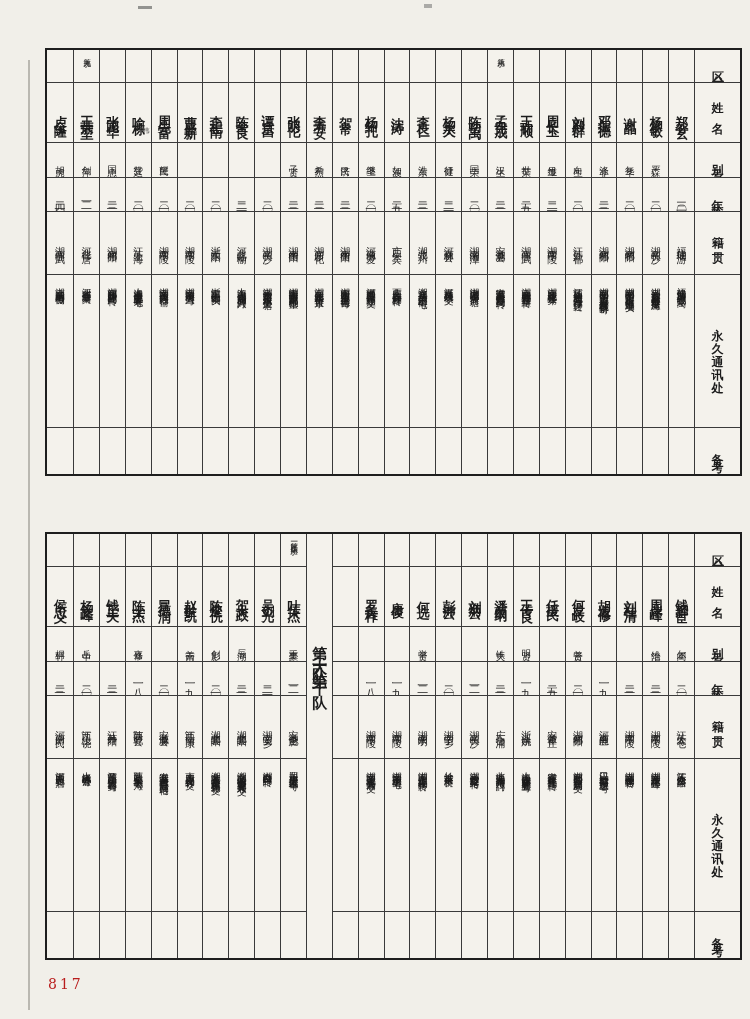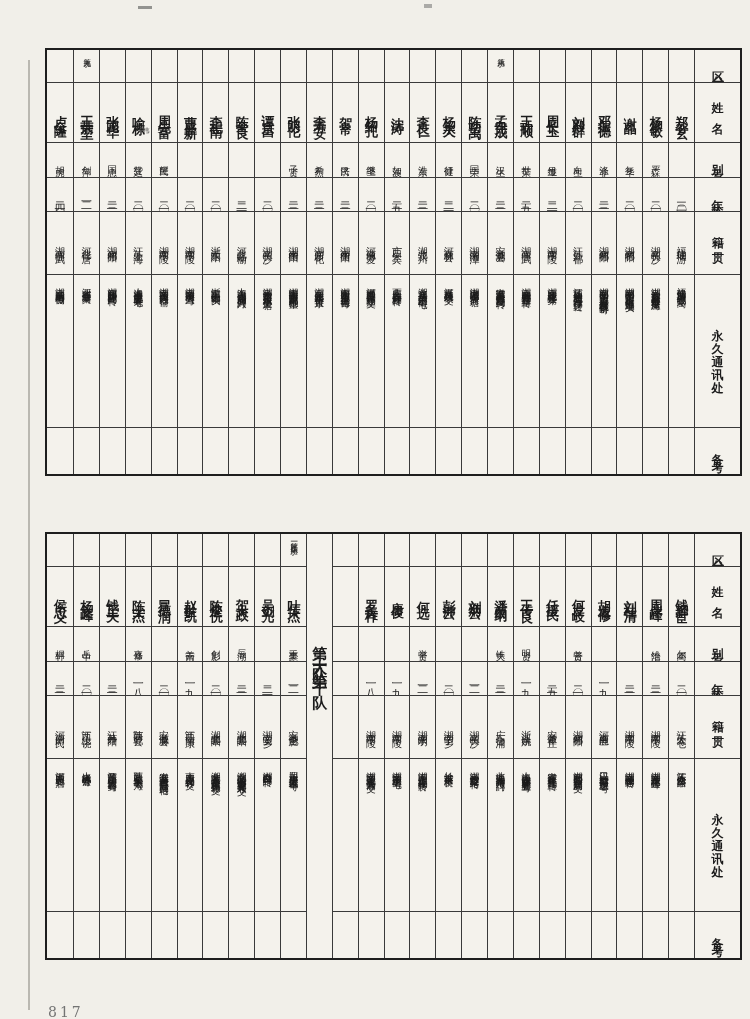--- a/index.html
+++ b/index.html
@@ -66,23 +66,23 @@
   .header-col .r-addr  .vtxt{letter-spacing:13px;max-height:none;}
   .header-col .r-bk    .vtxt{letter-spacing:8px;}
 
   .sep-text{
     writing-mode:vertical-rl;text-orientation:upright;
     font-size:15px;font-weight:700;letter-spacing:7px;
     margin-top:100px;
   }
 
   .page-number{
-    position:absolute;left:48px;top:1004px;
+    position:absolute;left:48px;top:976px;
     font-family:"DejaVu Serif",serif;
-    font-size:14px;letter-spacing:3px;color:#737373;
+    font-size:14px;letter-spacing:3px;color:#b91c1c;
   }
 </style>
 </head>
 <body>
 
 <div class="gutter-line"></div>
 <div class="speck1"></div>
 <div class="speck2"></div>
 
 <div class="band band1">

